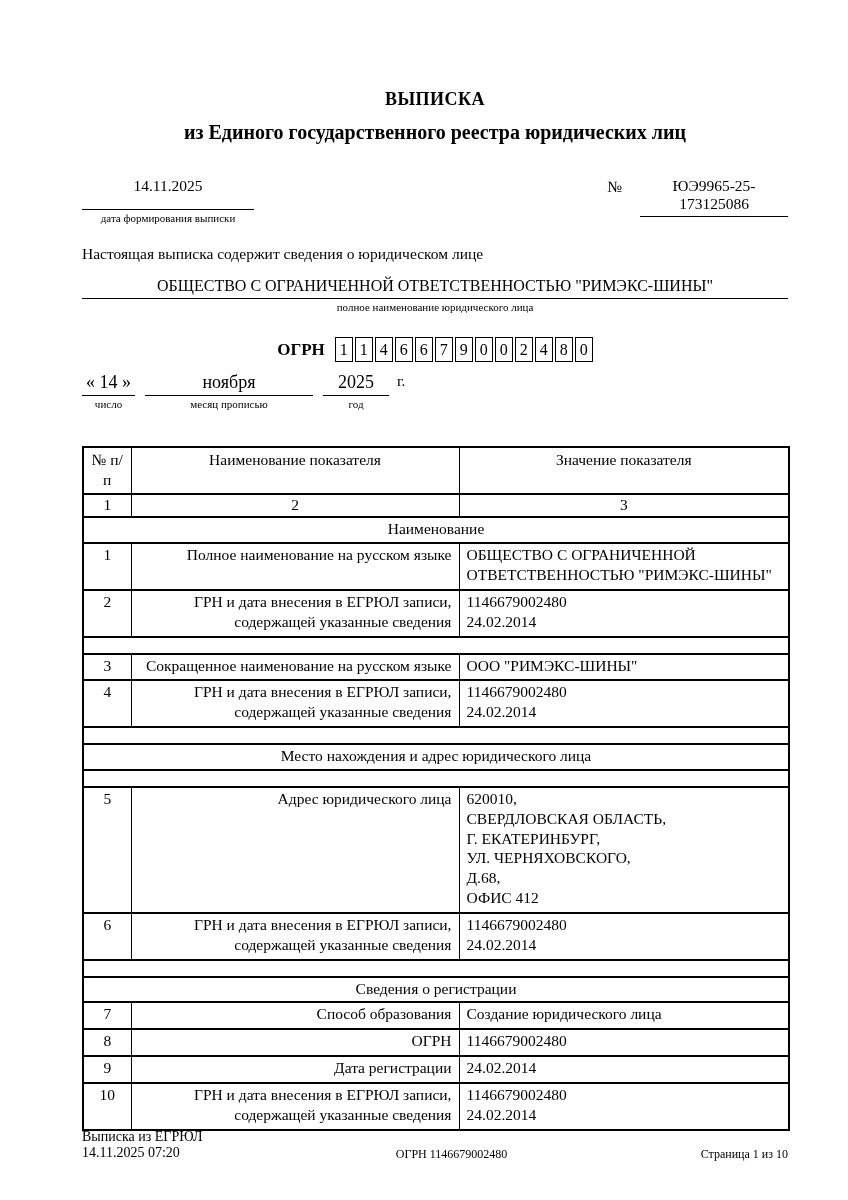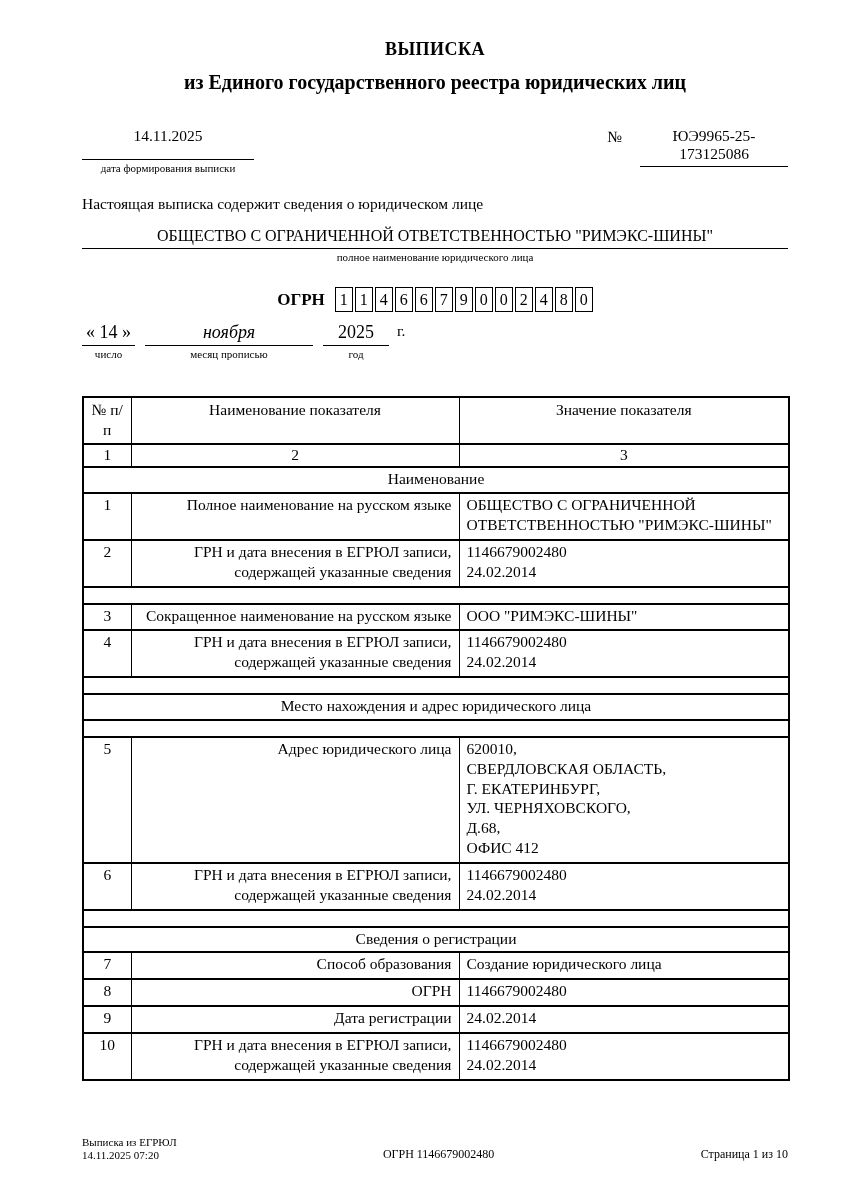--- a/index.html
+++ b/index.html
@@ -4,21 +4,21 @@
 <style>
   * { margin: 0; padding: 0; box-sizing: border-box; }
   html, body { background: #ffffff; }
   body {
     width: 848px; height: 1200px;
     font-family: "Liberation Serif", "DejaVu Serif", serif;
     color: #000;
     position: relative;
     overflow: hidden;
   }
-  .page { width: 848px; height: 1200px; position: relative; padding-top: 39px; }
+  .page { width: 848px; height: 1200px; position: relative; padding-top: 89px; }
   .content { margin-left: 82px; width: 706px; }
 
   .doc-title { text-align: center; font-weight: bold; font-size: 18px; letter-spacing: .5px; }
   .doc-subtitle { text-align: center; font-weight: bold; font-size: 20px; margin-top: 11px; }
 
   .ref-row { display: flex; justify-content: space-between; margin-top: 33px; align-items: flex-start; }
   .date-block { width: 172px; text-align: center; }
   .date-value { font-size: 15.5px; }
   .date-underline { border-bottom: 1px solid #000; height: 15px; }
   .under-label { font-size: 11px; margin-top: 2px; }
@@ -37,21 +37,21 @@
   .digit-boxes { display: flex; gap: 2px; }
   .digit-box { width: 18px; height: 25px; border: 1px solid #000; font-size: 16px;
                display: flex; align-items: center; justify-content: center; background: #fff; }
 
   .included-line { font-size: 15.5px; margin-top: 14px; }
 
   .fillin-row { display: flex; align-items: flex-start; margin-top: 10px; }
   .fillin-group { text-align: center; }
   .fillin-value { font-size: 18px; border-bottom: 1px solid #000; padding: 0 4px 2px 4px; }
   .fg-day .fillin-value { min-width: 48px; }
-  .fg-month { margin-left: 10px; } .fg-month .fillin-value { min-width: 168px; font-style: italic; }
+  .fg-month { margin-left: 10px; } .fg-month .fillin-value { min-width: 168px; }
   .fg-year { margin-left: 10px; } .fg-year .fillin-value { min-width: 66px; }
   .fillin-suffix { font-size: 15.5px; margin-left: 8px; padding-top: 0; }
 
   table.main { border-collapse: collapse; width: 706px; margin-top: 36px; table-layout: fixed; }
   table.main td, table.main th {
     border-left: 1px solid #000; border-right: 1px solid #000;
     border-top: 2px solid #000; border-bottom: 2px solid #000;
     font-size: 15.5px; font-weight: normal; vertical-align: top;
     line-height: 1.28;
   }
@@ -60,21 +60,21 @@
   th.head-cell { text-align: center; padding: 2px 4px 3px 4px; }
   td.colnum-cell { text-align: center; padding: 0 4px 2px 4px; }
   td.section-cell { text-align: center; font-weight: bold; font-size: 16px; padding: 1px 4px 3px 4px; }
   td.spacer-cell { height: 17px; }
   td.num-cell { text-align: center; padding: 1px 4px 4px 4px; }
   td.name-cell { text-align: right; padding: 1px 7px 4px 7px; }
   td.value-cell { text-align: left; padding: 1px 7px 4px 7px; }
 
   .footer { position: absolute; left: 82px; width: 706px; bottom: 38px;
             display: flex; justify-content: space-between; align-items: flex-end; }
-  .footer-left { font-size: 11px; line-height: 1.18; }
+  .footer-left { font-size: 14px; line-height: 1.18; }
   .footer-center { font-size: 12px; }
   .footer-right { font-size: 12px; }
 </style>
 </head>
 <body>
 
 <div class="page">
   <div class="content">
 
     <div class="doc-title">ВЫПИСКА</div>

